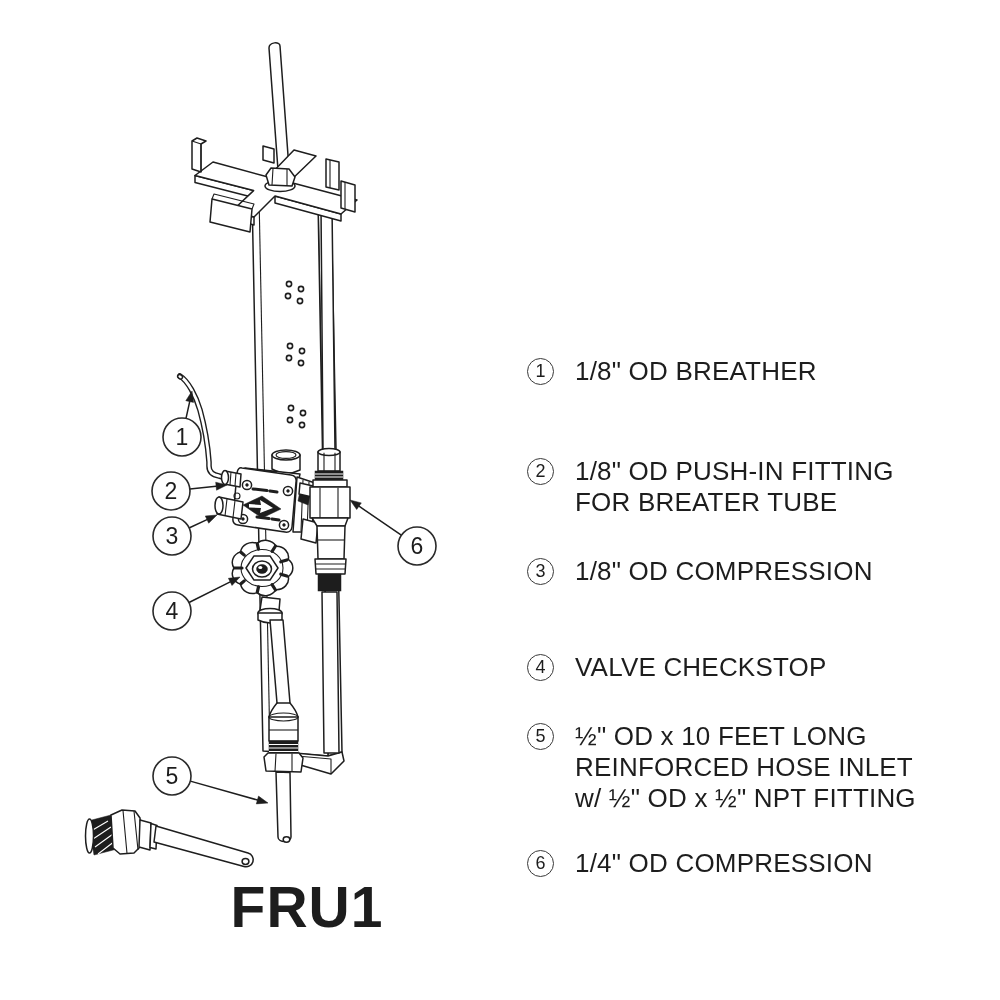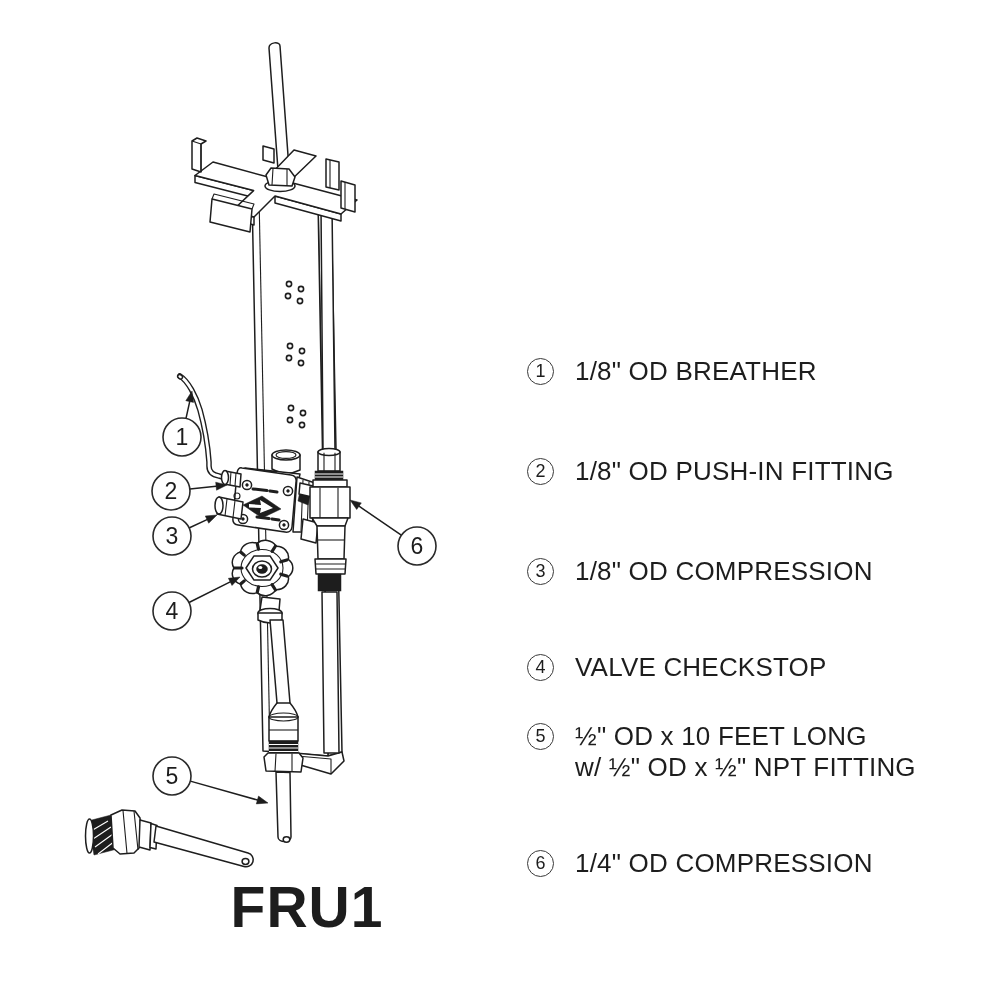--- a/index.html
+++ b/index.html
@@ -266,20 +266,21 @@
       <span class="lnum">1</span>
       <div class="ltext">
         <div>1/8" OD BREATHER</div>
       </div>
     </div>
 
     <div class="legend-item" style="top:456px">
       <span class="lnum">2</span>
       <div class="ltext">
         <div>1/8" OD PUSH-IN FITTING</div>
+        <div>FOR BREATER TUBE</div>
       </div>
     </div>
 
     <div class="legend-item" style="top:556px">
       <span class="lnum">3</span>
       <div class="ltext">
         <div>1/8" OD COMPRESSION</div>
       </div>
     </div>
 
@@ -287,20 +288,21 @@
       <span class="lnum">4</span>
       <div class="ltext">
         <div>VALVE CHECKSTOP</div>
       </div>
     </div>
 
     <div class="legend-item" style="top:721px">
       <span class="lnum">5</span>
       <div class="ltext">
         <div>½" OD x 10 FEET LONG</div>
+        <div>REINFORCED HOSE INLET</div>
         <div>w/ ½" OD x ½" NPT FITTING</div>
       </div>
     </div>
 
     <div class="legend-item" style="top:848px">
       <span class="lnum">6</span>
       <div class="ltext">
         <div>1/4" OD COMPRESSION</div>
       </div>
     </div>

